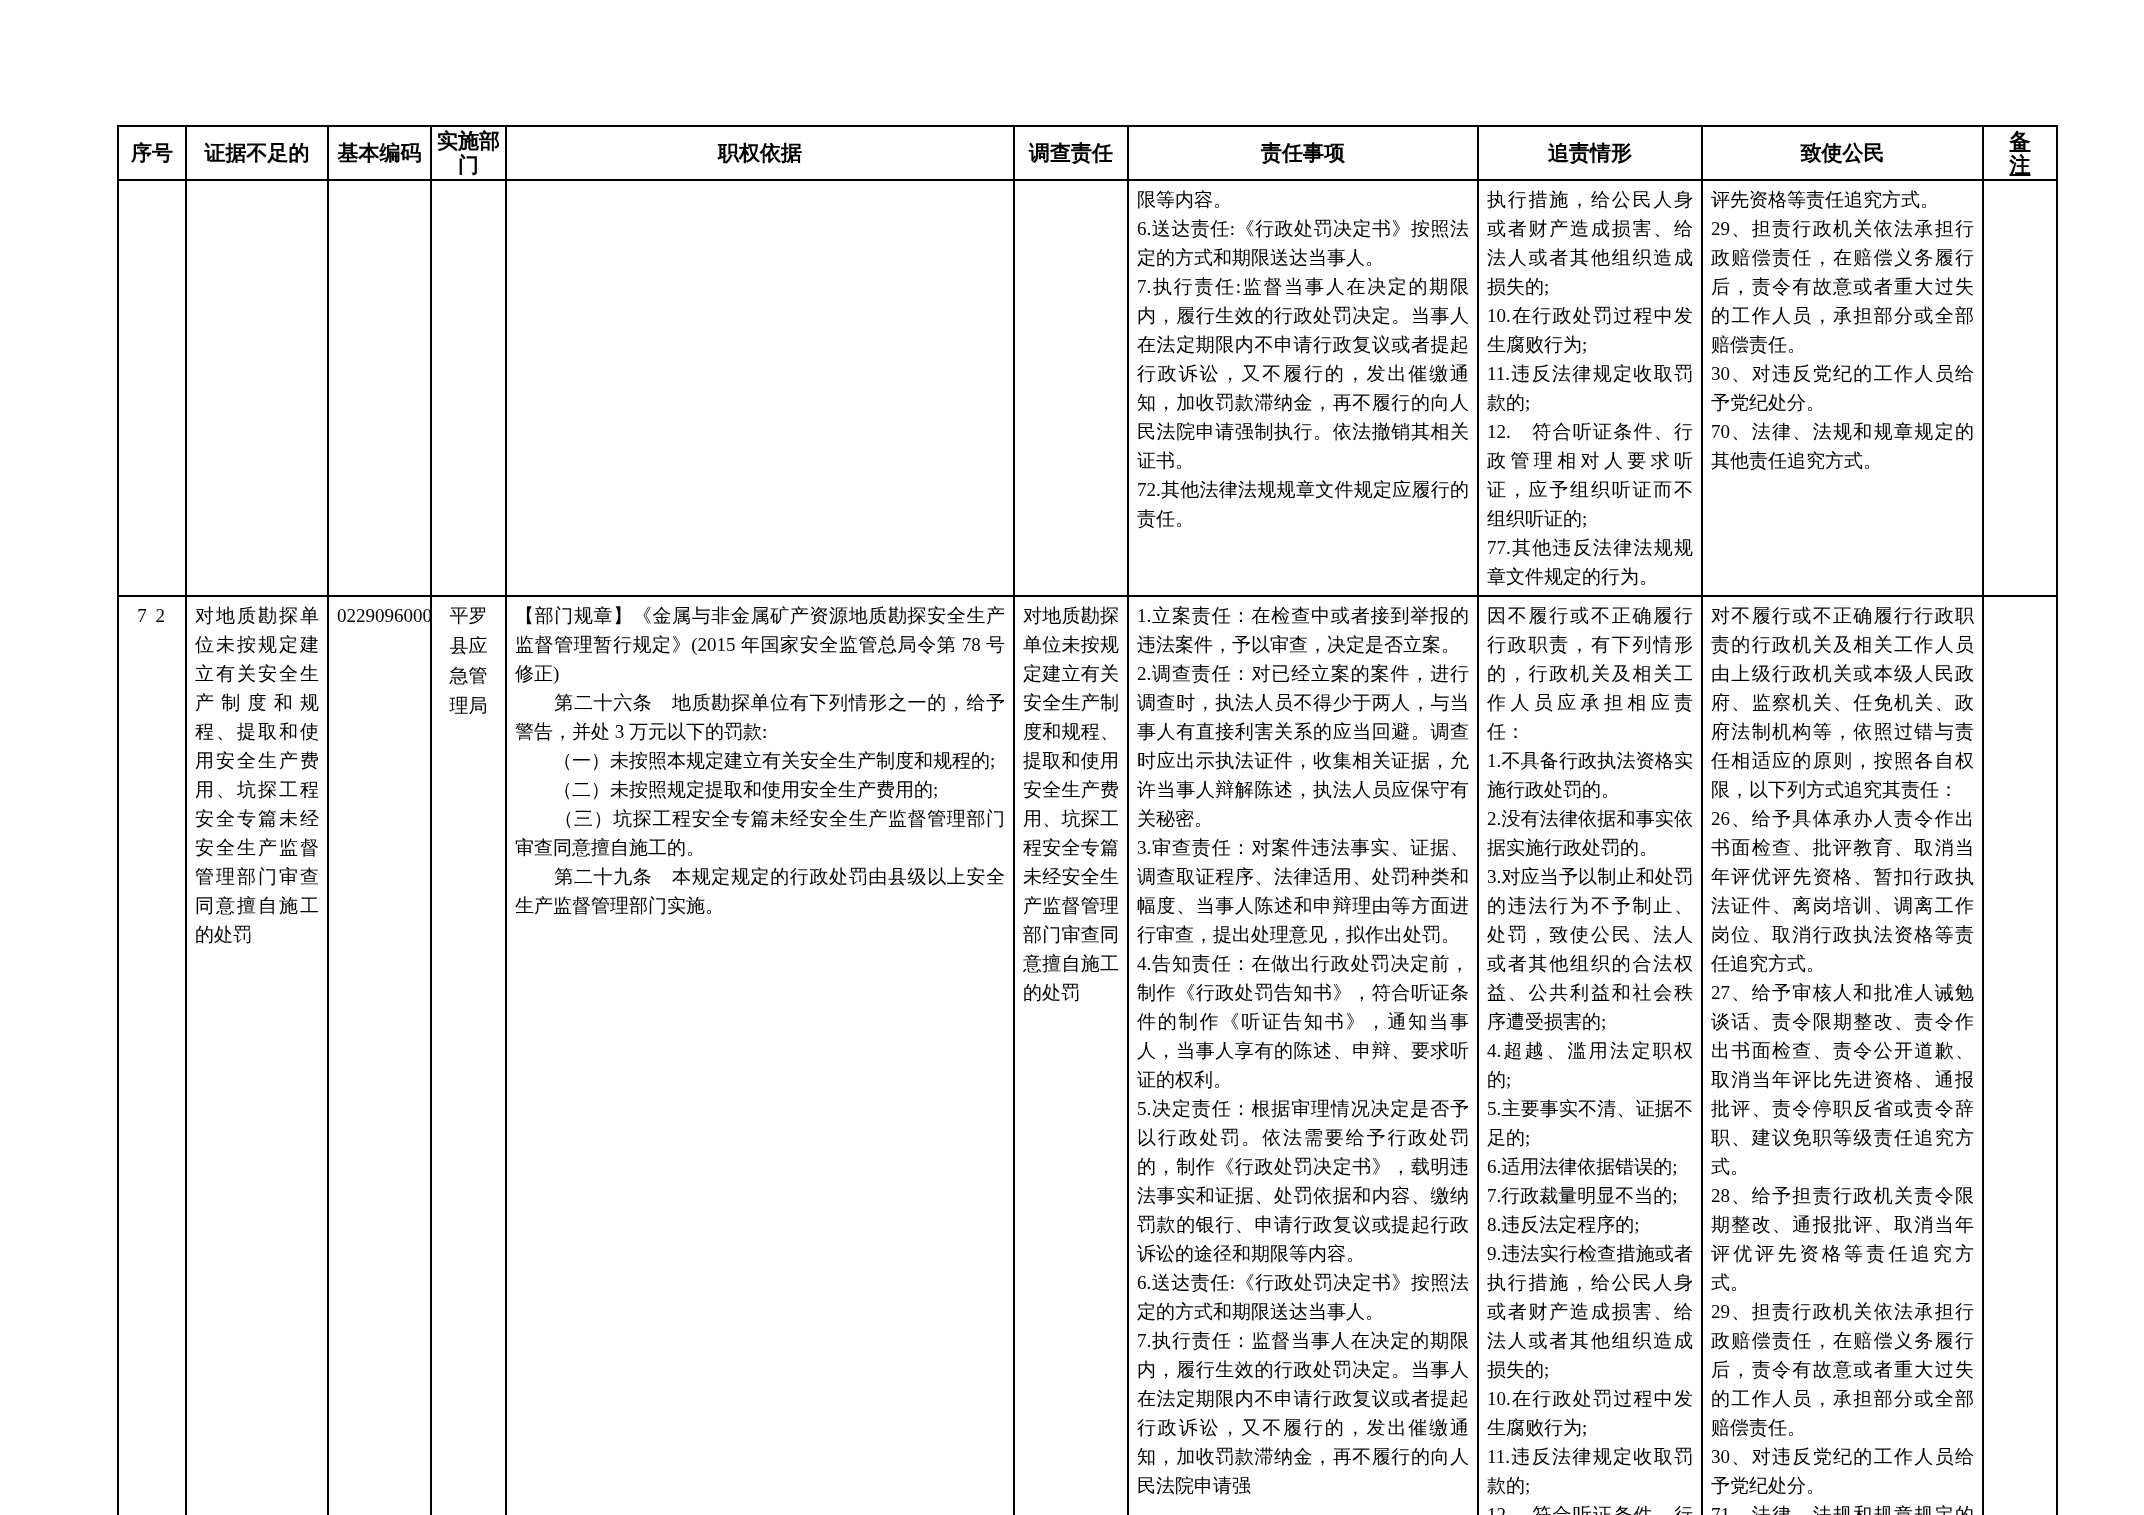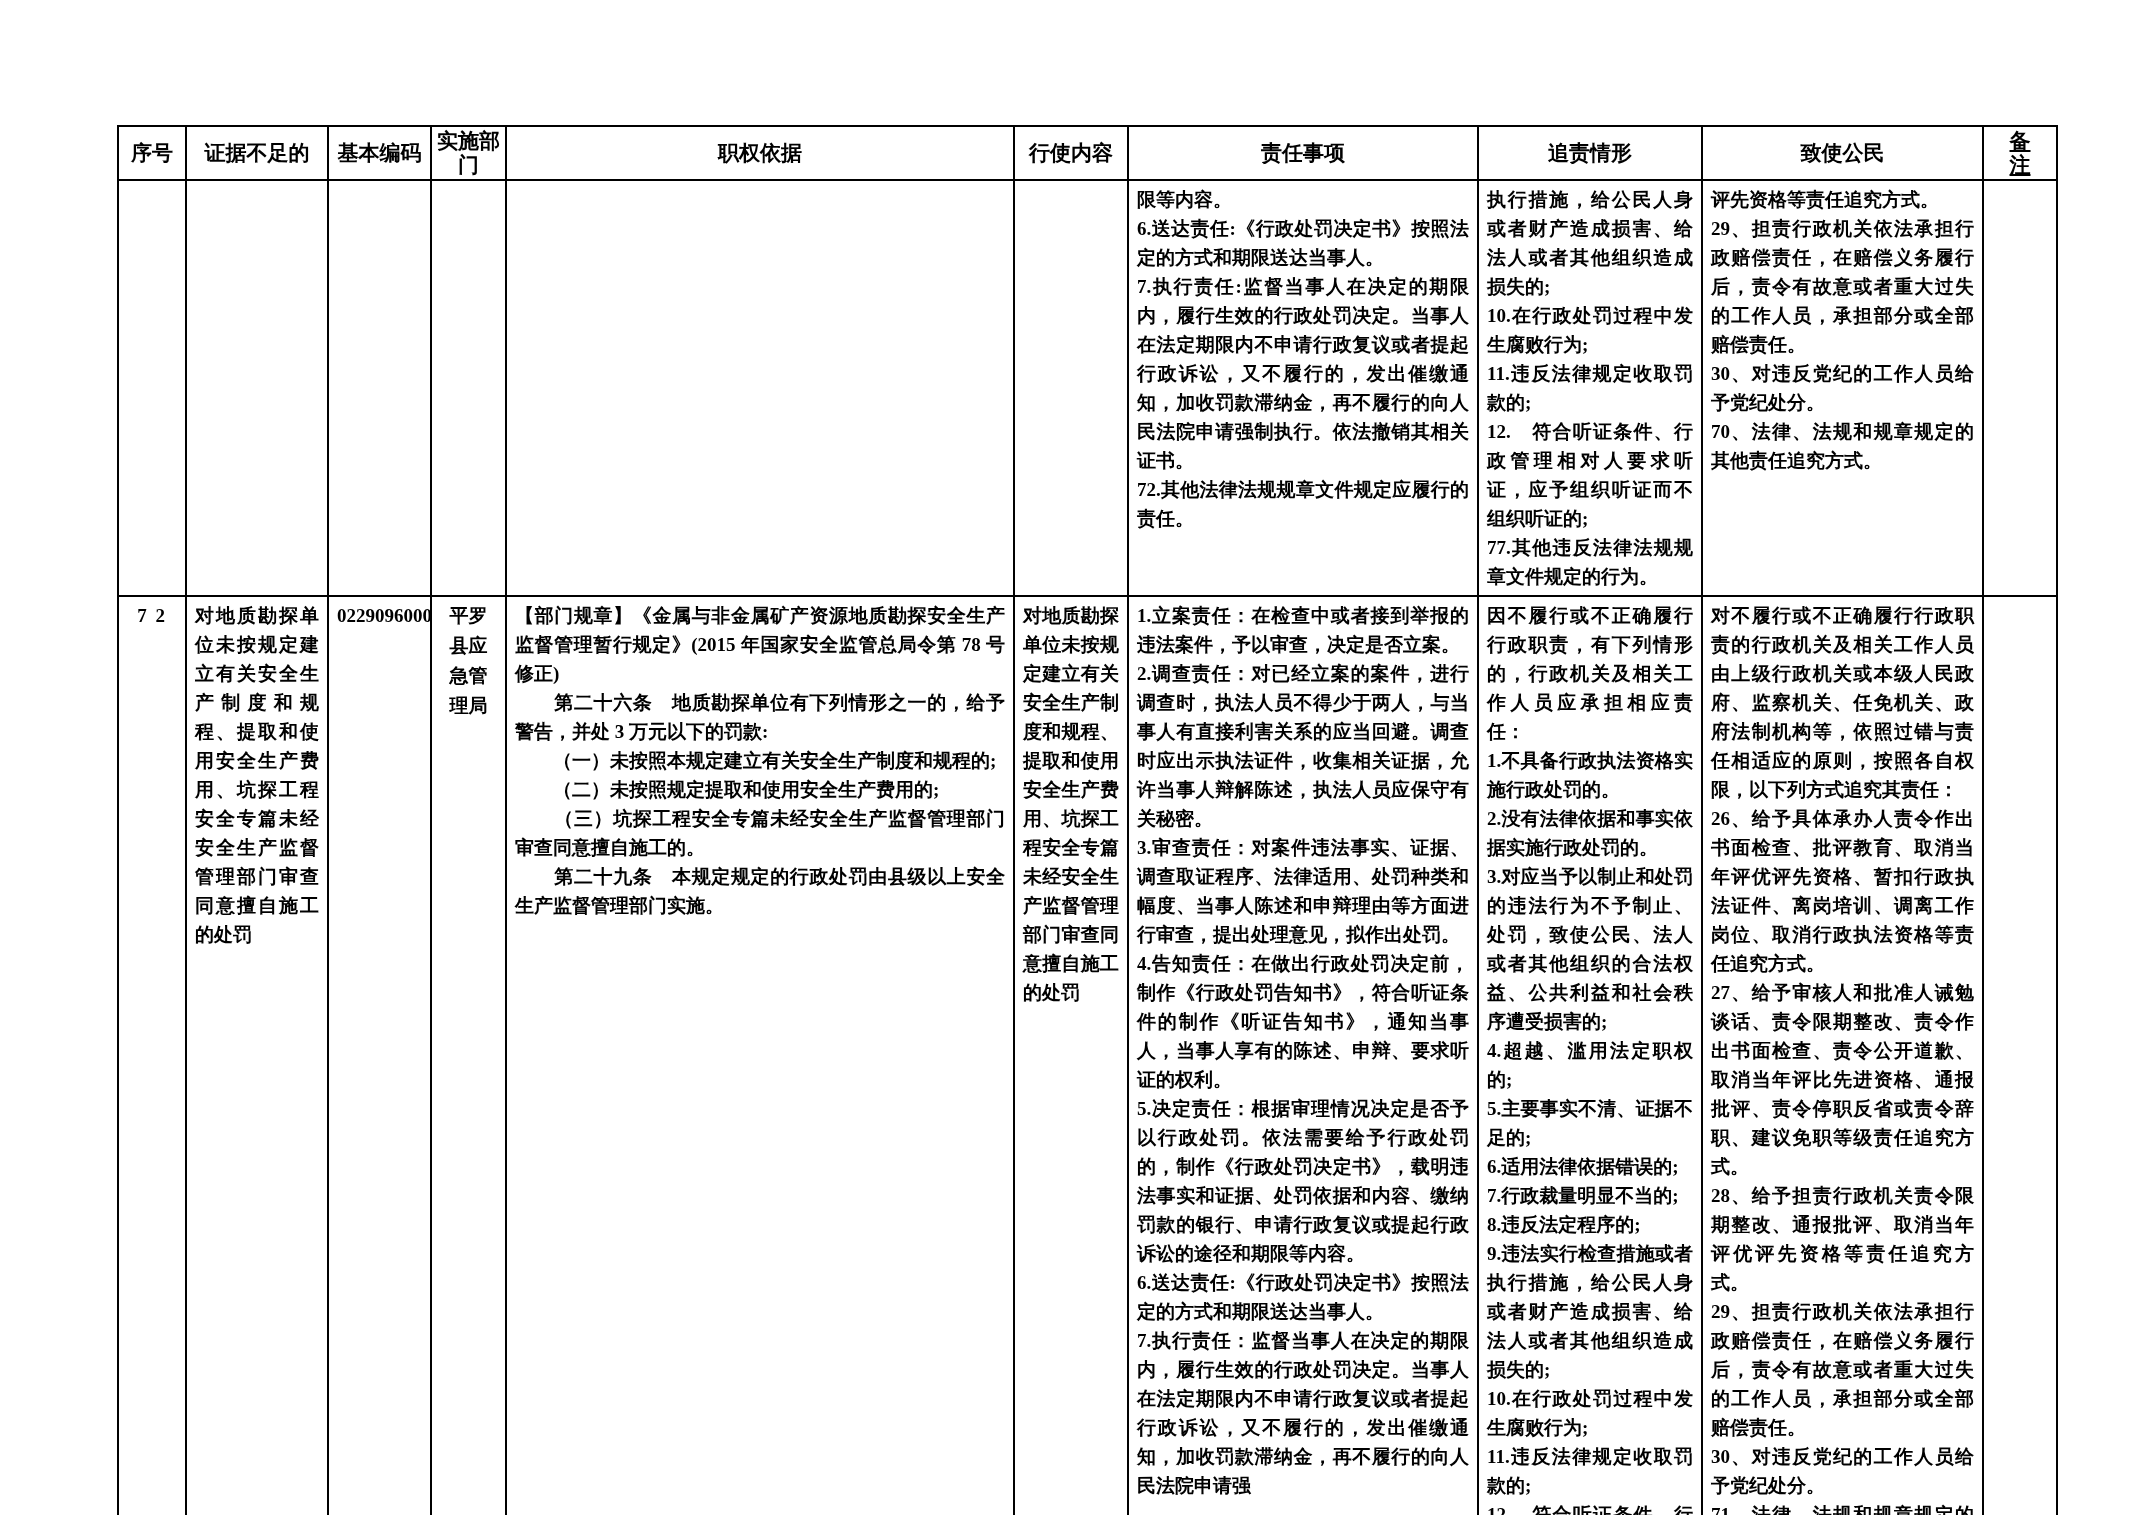--- a/index.html
+++ b/index.html
@@ -1,21 +1,21 @@
 <!DOCTYPE html>
 <html><head>
 <meta charset="utf-8">
 <style>
   * { margin:0; padding:0; box-sizing:border-box; }
   html, body { width:2144px; height:1515px; background:#ffffff; overflow:hidden; }
   .page { position:relative; width:2144px; height:1450px; background:#ffffff; color:#000000;
           font-family:"Liberation Serif", serif; }
   table.power-table { position:absolute; left:117px; top:125px; width:1939px;
                       border-collapse:collapse; table-layout:fixed; }
-  .power-table th, .power-table td { border:2px solid #000000; vertical-align:top; overflow:hidden;font-weight:bold; }
+  .power-table th, .power-table td { border:2px solid #000000; vertical-align:top; overflow:hidden; }
   .power-table thead th { height:40px; vertical-align:middle; text-align:center;
       font-family:"Liberation Sans", sans-serif; font-weight:bold; font-size:21px;
       line-height:1.15; padding:2px; }
   .power-table td { font-size:19px; line-height:29px; padding:4px 8px; color:#000000; }
   tr.row-cont { height:397px; }
   tr.row-main { height:1400px; }
   .txt { white-space:pre-wrap; text-align:justify; }
   .txt-left { white-space:pre-wrap; text-align:justify; }
   .center { text-align:center; }
   
@@ -46,21 +46,21 @@
       <col style="width:281px">
         <col style="width:74px">
     </colgroup>
     <thead>
       <tr>
         <th><span>序号</span></th>
         <th><span>证据不足的</span></th>
         <th><span>基本编码</span></th>
         <th><span>实施部门</span></th>
         <th><span>职权依据</span></th>
-        <th><span>行使内容</span></th>
+        <th><span>调查责任</span></th>
         <th><span>责任事项</span></th>
         <th><span>追责情形</span></th>
         <th><span>致使公民</span></th>
         <th><span class="stack1">备注</span></th>
       </tr>
     </thead>
     <tbody>
       <tr class="row-cont">
         <td>
             <div class="txt center"></div>

